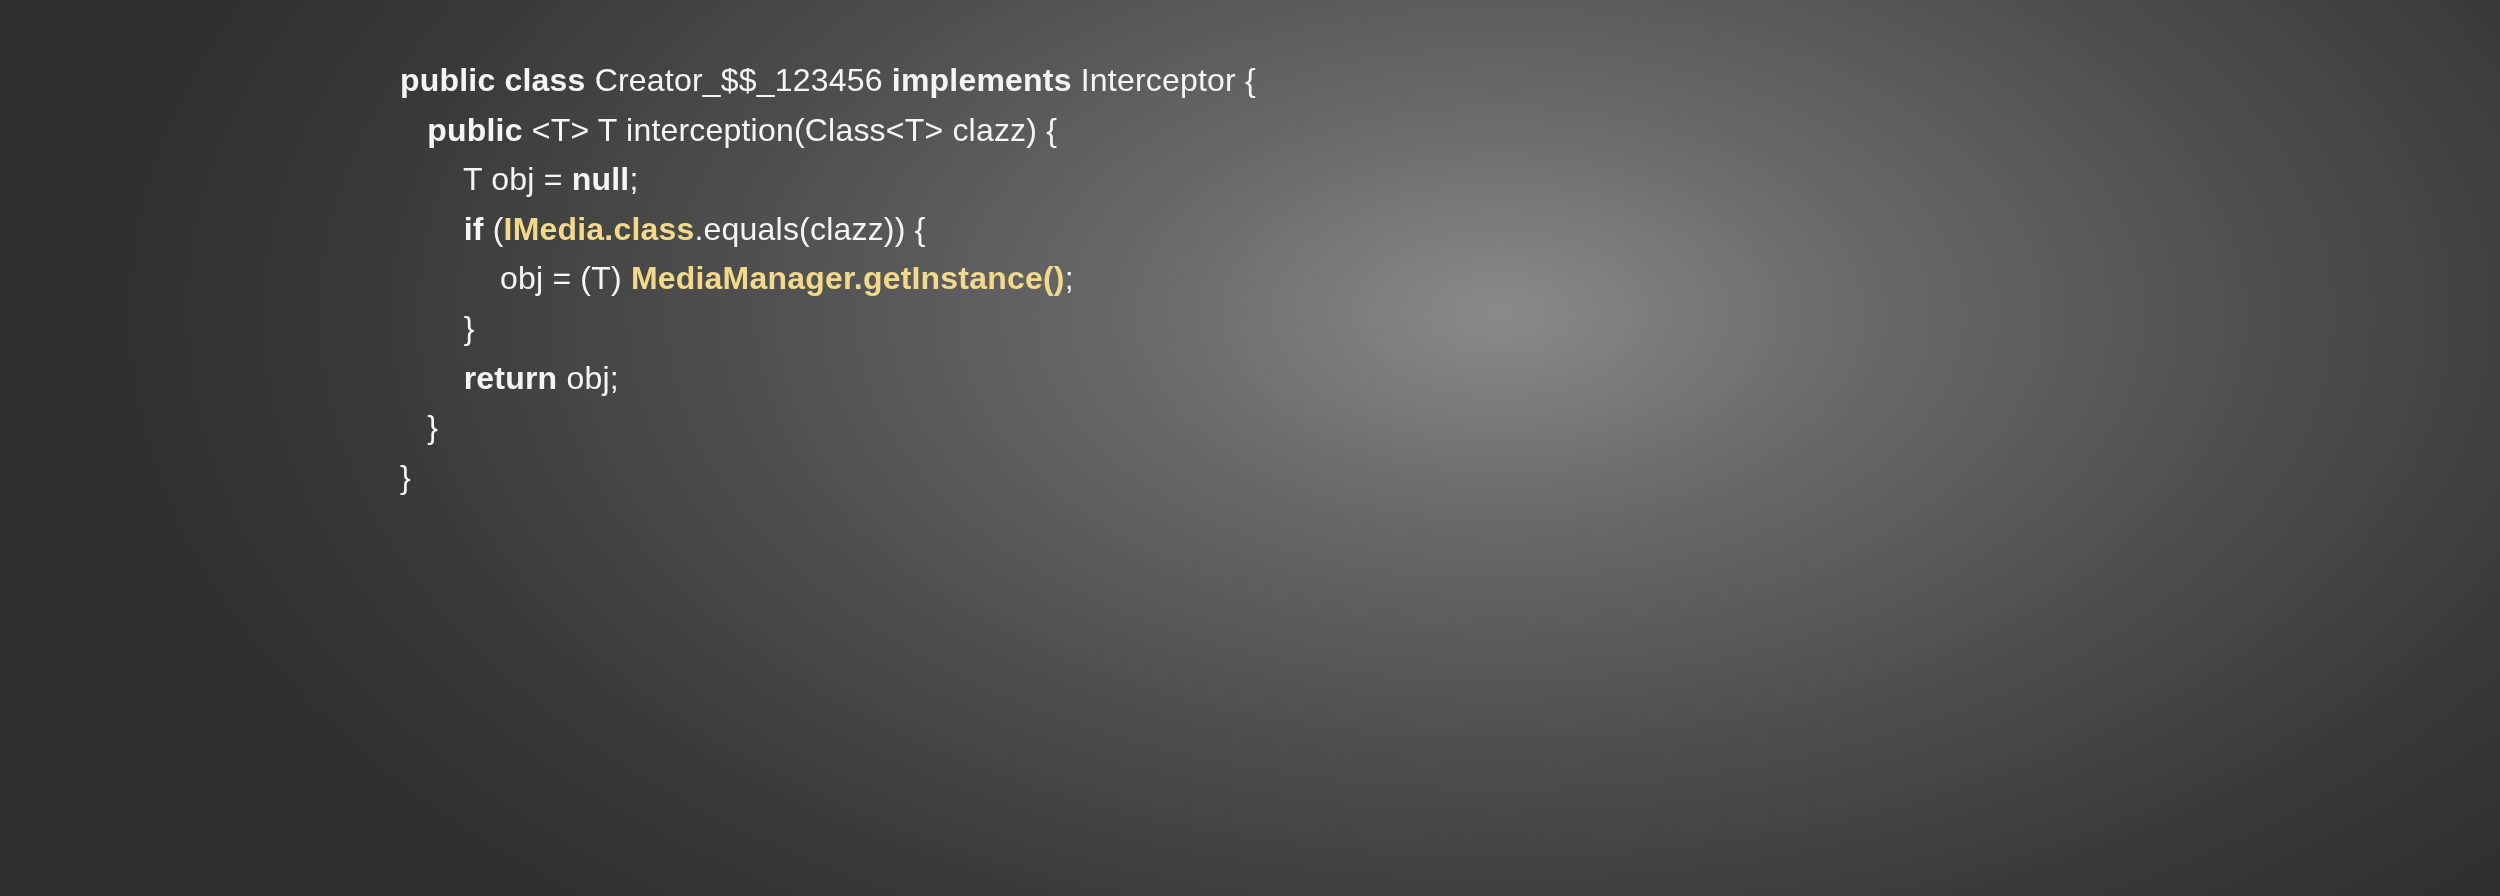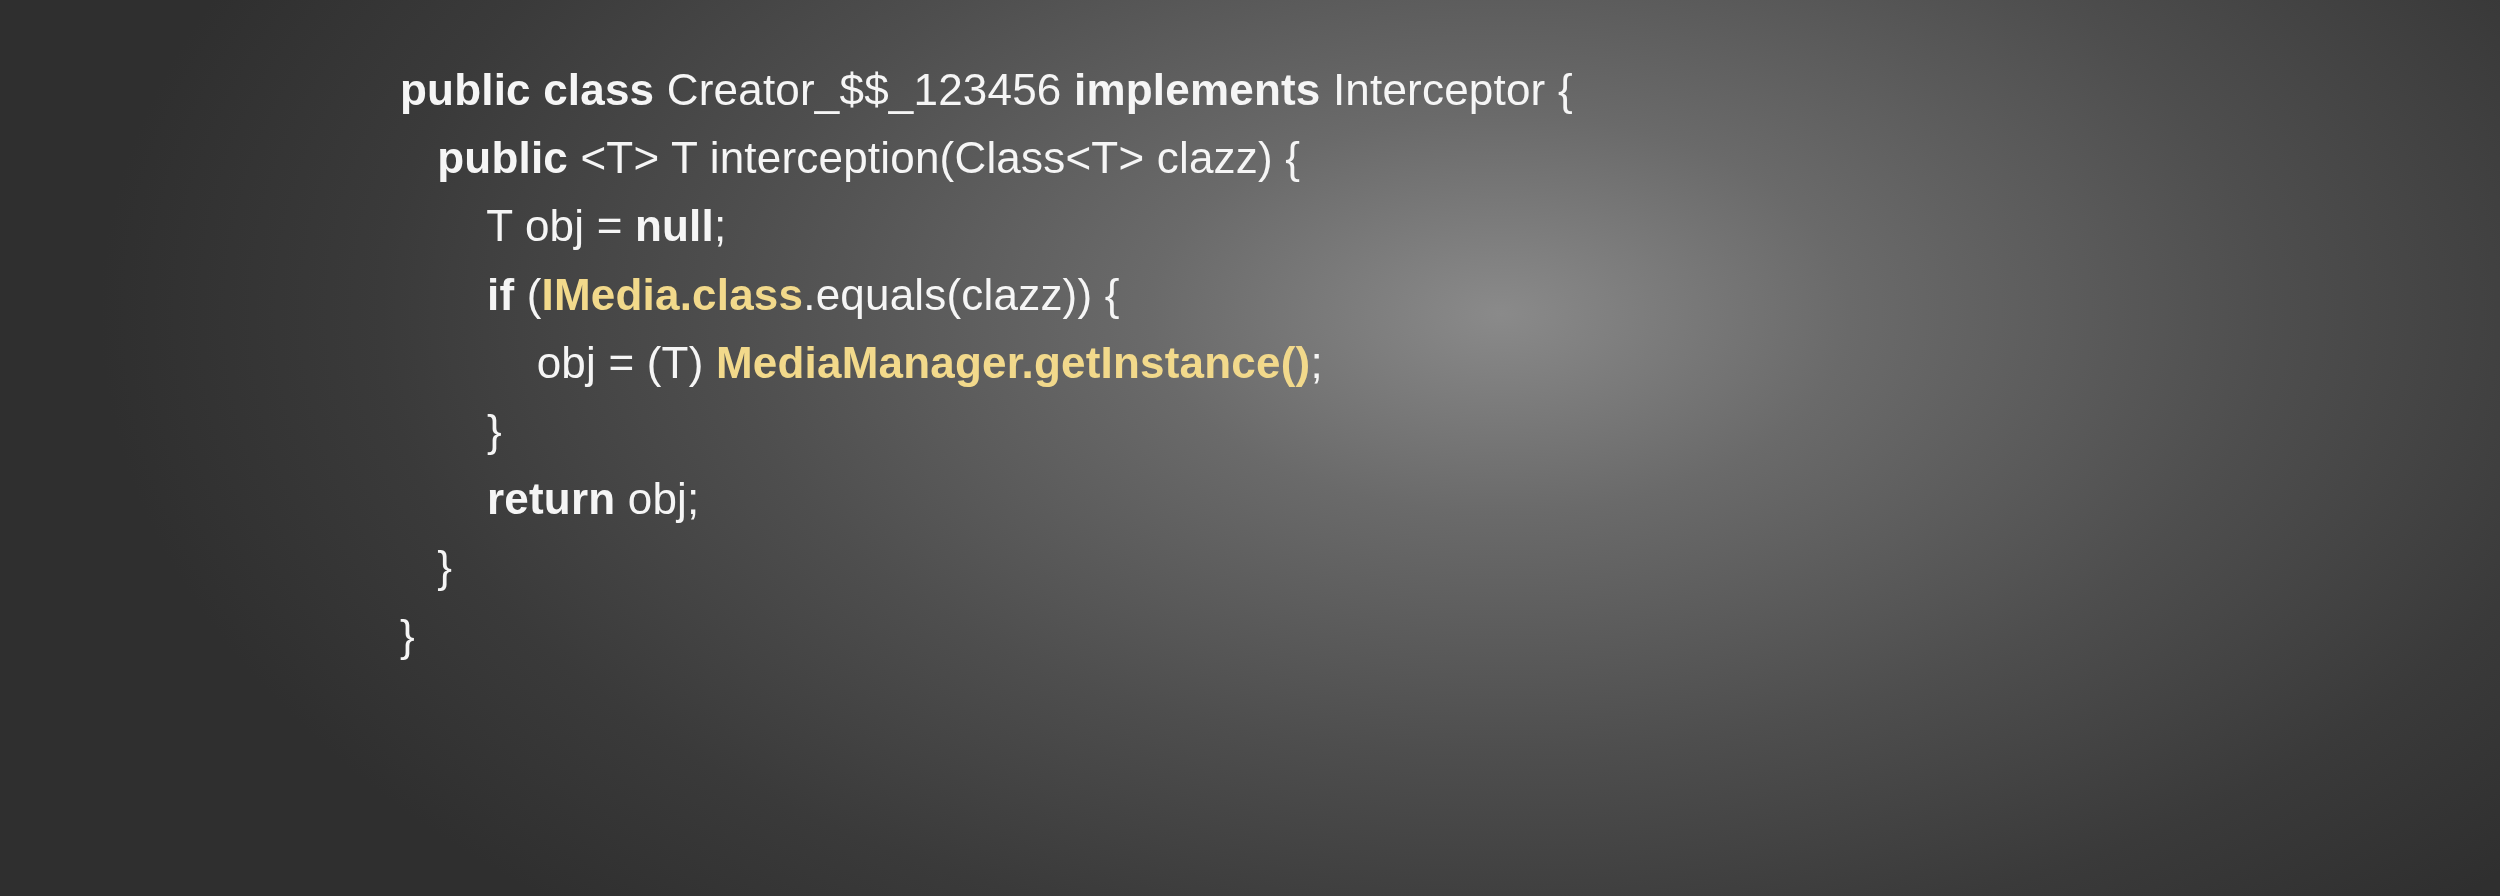--- a/index.html
+++ b/index.html
@@ -11,21 +11,21 @@
   }
   body {
     background: radial-gradient(ellipse 1400px 800px at 60% 35%, #8a8a8a 0%, #6a6a6a 25%, #4e4e4e 55%, #3a3a3a 80%, #2f2f2f 100%);
     font-family: "Helvetica Neue", Helvetica, Arial, sans-serif;
     color: #f5f5f5;
   }
   .code-block {
     position: absolute;
     top: 56px;
     left: 400px;
-    font-size: 44px;
+    font-size: 32px;
     line-height: 1.55;
     white-space: pre;
     letter-spacing: 0.2px;
   }
   .b { font-weight: 700; }
   .hl { color: #f2d98b; font-weight: 700; }
   .token { display: inline; }
 </style>
 </head>
 <body>

